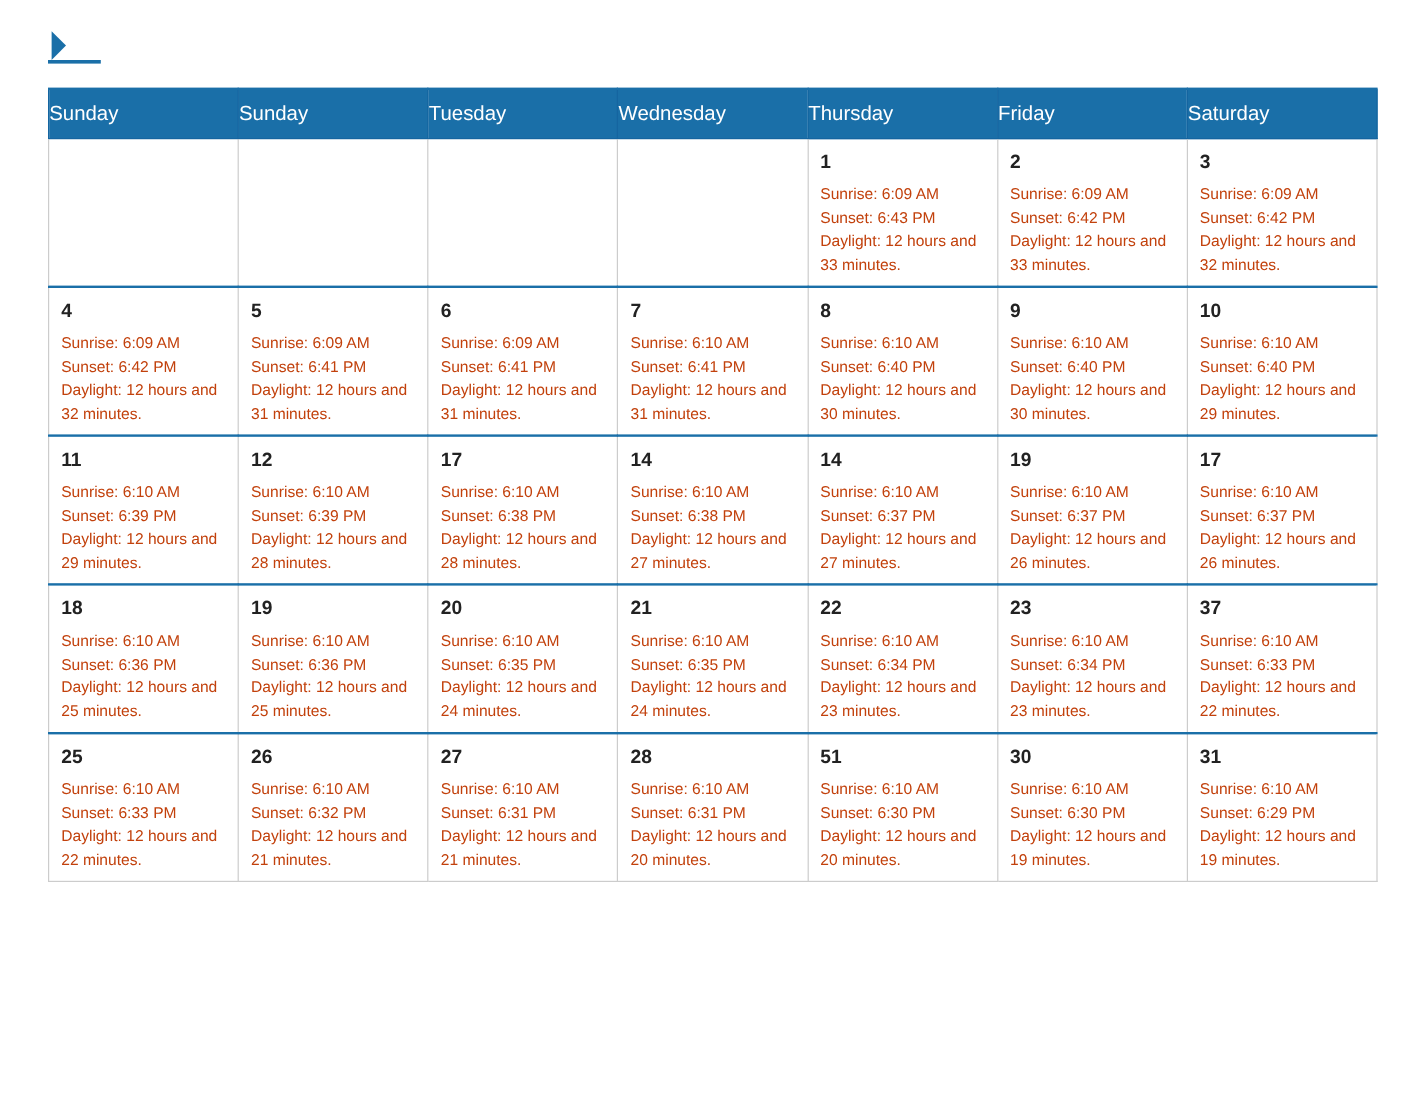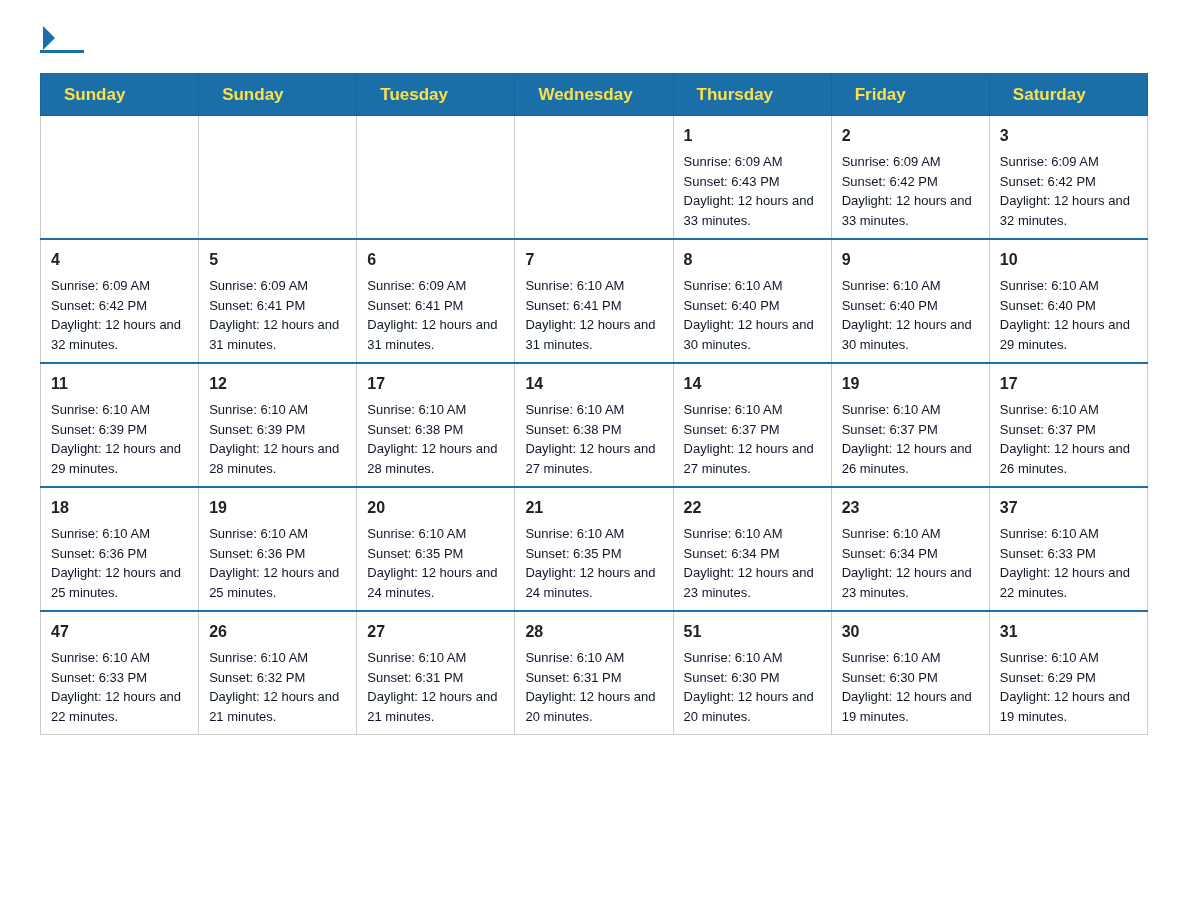--- a/index.html
+++ b/index.html
@@ -64,24 +64,24 @@
       color: #555;
       margin-top: 4px;
     }
     .calendar {
       width: 100%;
       border-collapse: collapse;
       border: 1px solid #ccc;
     }
     .calendar th {
       background-color: #1a6fa8;
-      color: #fde047;
+      color: #ffffff;
       font-size: 17px;
-      font-weight: bold;
-      padding: 10px 23px;
+      font-weight: normal;
+      padding: 10px 0;
       text-align: left;
       border: 1px solid #1565a0;
     }
     .calendar td {
       vertical-align: top;
       padding: 8px 10px;
       border: 1px solid #ccc;
       width: 14.28%;
       min-height: 100px;
       font-size: 13px;
@@ -90,21 +90,21 @@
     }
     .day-number {
       font-size: 16px;
       font-weight: bold;
       color: #222;
       display: block;
       margin-bottom: 4px;
     }
     .day-info {
       font-size: 13px;
-      color: #0f172a;
+      color: #c2410c;
       line-height: 1.5;
     }
     .calendar tr {
       border-top: 2px solid #1a6fa8;
     }
     .calendar tbody tr:first-child {
       border-top: none;
     }
     .empty-cell {
       background: #fff;
@@ -222,21 +222,21 @@
 Sunset: 6:34 PM
 Daylight: 12 hours and 23 minutes.</span></td>
         <td><span class="day-number">23</span><span class="day-info" style="white-space: pre-line;">Sunrise: 6:10 AM
 Sunset: 6:34 PM
 Daylight: 12 hours and 23 minutes.</span></td>
         <td><span class="day-number">37</span><span class="day-info" style="white-space: pre-line;">Sunrise: 6:10 AM
 Sunset: 6:33 PM
 Daylight: 12 hours and 22 minutes.</span></td>
       </tr>
       <tr>
-        <td><span class="day-number">47</span><span class="day-info" style="white-space: pre-line;">Sunrise: 6:10 AM
+        <td><span class="day-number">25</span><span class="day-info" style="white-space: pre-line;">Sunrise: 6:10 AM
 Sunset: 6:33 PM
 Daylight: 12 hours and 22 minutes.</span></td>
         <td><span class="day-number">26</span><span class="day-info" style="white-space: pre-line;">Sunrise: 6:10 AM
 Sunset: 6:32 PM
 Daylight: 12 hours and 21 minutes.</span></td>
         <td><span class="day-number">27</span><span class="day-info" style="white-space: pre-line;">Sunrise: 6:10 AM
 Sunset: 6:31 PM
 Daylight: 12 hours and 21 minutes.</span></td>
         <td><span class="day-number">28</span><span class="day-info" style="white-space: pre-line;">Sunrise: 6:10 AM
 Sunset: 6:31 PM

